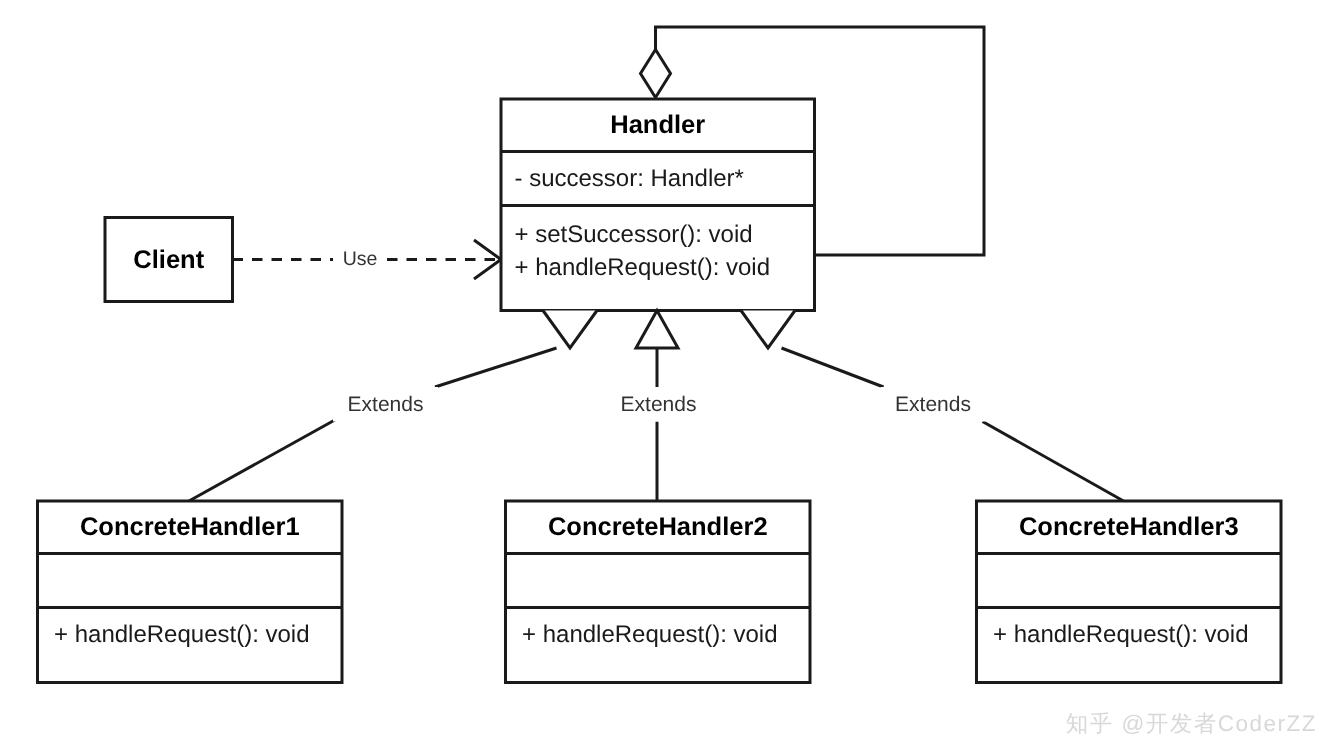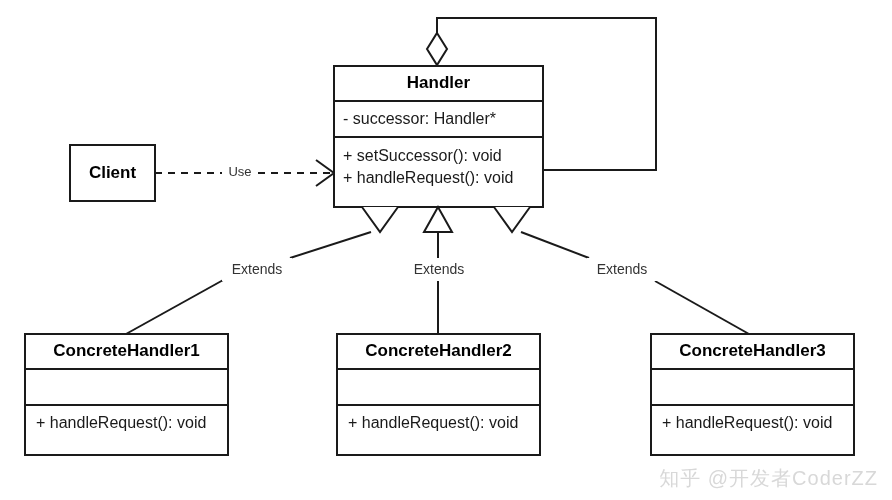--- a/index.html
+++ b/index.html
@@ -90,21 +90,21 @@
     dominant-baseline: middle;
   }
   .label-bg {
     fill: #ffffff;
   }
   .watermark {
     position: absolute;
     right: 14px;
     bottom: 8px;
     font-family: "Liberation Sans", sans-serif;
-    font-size: 20px;
+    font-size: 15px;
     color: #d8d8d8;
     letter-spacing: 1px;
     white-space: nowrap;
     user-select: none;
   }
 </style>
 </head>
 <body>
 
 <div id="canvas">

